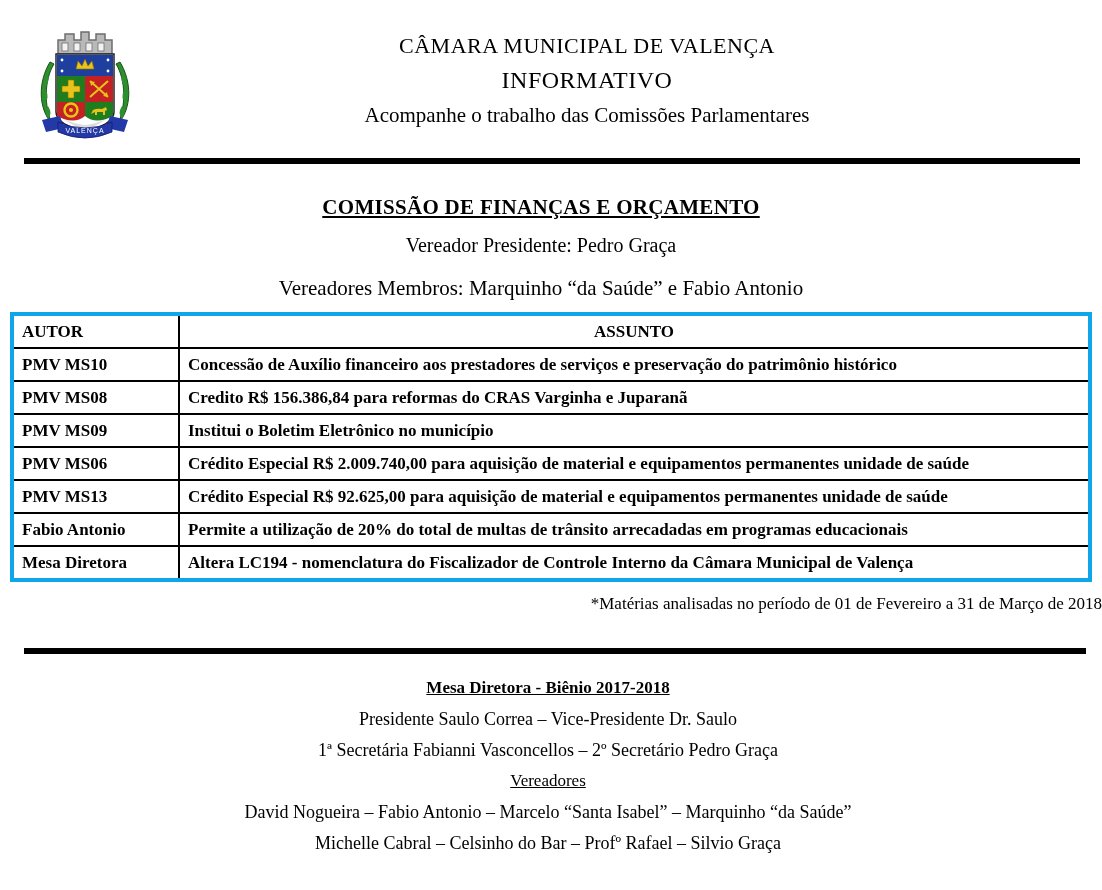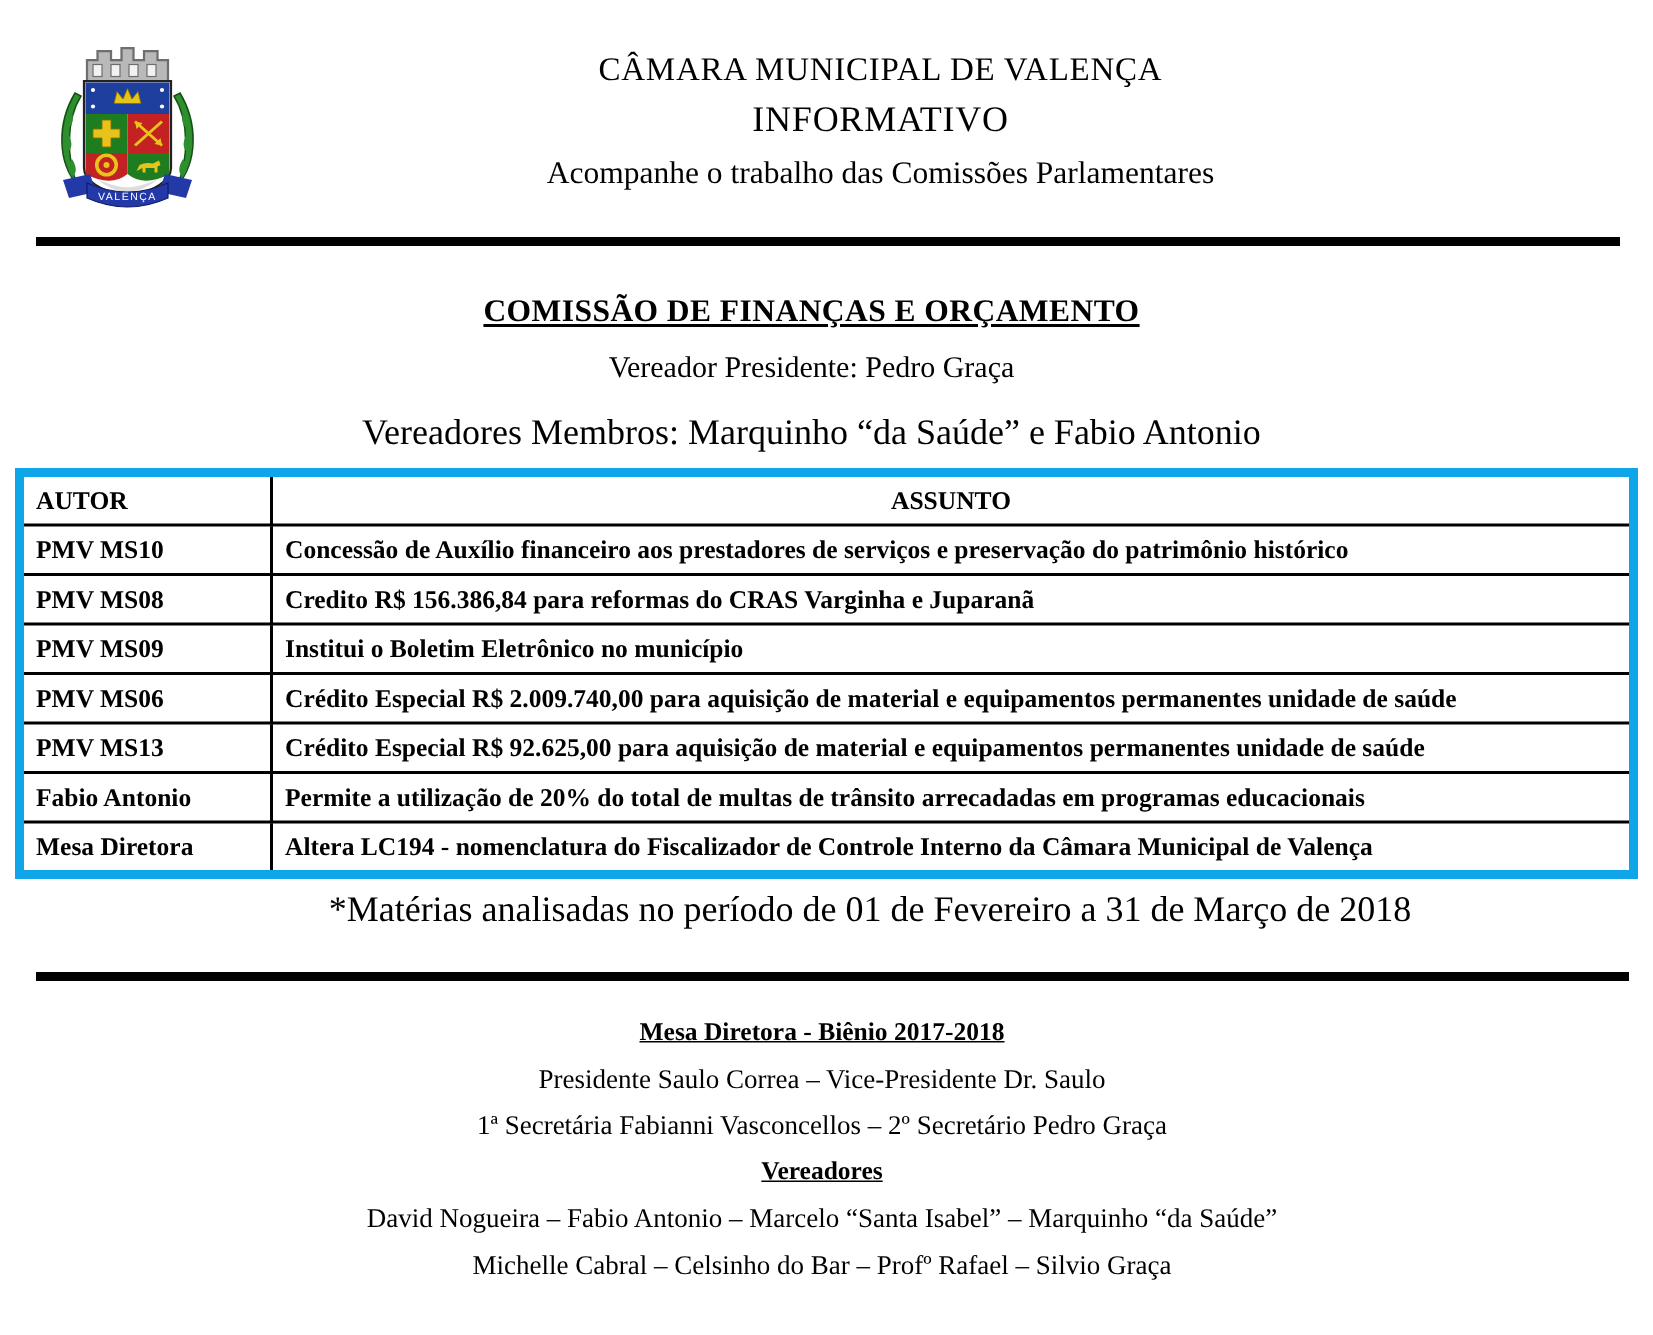--- a/index.html
+++ b/index.html
@@ -19,43 +19,43 @@
   .header-subtitle{font-size:24px;letter-spacing:.5px;line-height:35px;}
   .header-tagline{font-size:21px;line-height:35px;}
   
   .rule{position:absolute;height:6px;background:#000;}
   .rule-1{left:24px;width:1056px;top:158px;}
   .rule-2{left:24px;width:1062px;top:648px;}
   
   .commission{position:absolute;left:0;right:20px;top:194px;text-align:center;}
   .commission-title{font-size:21px;font-weight:bold;text-decoration:underline;letter-spacing:.3px;line-height:26px;}
   .commission-president{font-size:20px;margin-top:14px;}
-  .commission-members{font-size:24px;margin-top:19px;}
+  .commission-members{font-size:21px;margin-top:19px;}
   
   table.matters{
     position:absolute;left:10px;top:312px;width:1082px;
     border-collapse:collapse;table-layout:fixed;
   }
   table.matters td,table.matters th{
     border:2px solid #000;
     font-size:17px;font-weight:bold;
     padding:2px 8px;height:27px;
     overflow:hidden;white-space:nowrap;
     text-align:left;
   }
   table.matters th.col-author{width:148px;}
   table.matters th.col-subject{text-align:center;}
-  table.matters{border:6px solid #0ea5e9;}
+  table.matters{border:4px solid #0ea5e9;}
   
-  .footnote{position:absolute;left:58px;right:0;top:594px;text-align:center;font-size:24px;}
+  .footnote{position:absolute;left:58px;right:0;top:594px;text-align:right;font-size:17px;}
   
   .board{position:absolute;left:0;right:6px;top:678px;text-align:center;}
   .board-title{font-size:17px;font-weight:bold;text-decoration:underline;line-height:20px;}
   .board-line{font-size:18px;margin-top:11px;line-height:20px;}
-  .board-subtitle{font-size:17px;font-weight:bold;text-decoration:underline;margin-top:11px;line-height:20px;}
+  .board-subtitle{font-size:17px;font-weight:normal;text-decoration:underline;margin-top:11px;line-height:20px;}
 </style>
 </head>
 <body>
 
 <div class="page">
 
   <svg class="crest" viewBox="0 0 102 126" xmlns="http://www.w3.org/2000/svg">
 
     <g>
       <path d="M16,38 C4,58 4,84 18,100 C10,82 10,56 20,40 Z" stroke="#145214" stroke-width="1" fill="#2e8f2e"></path>

